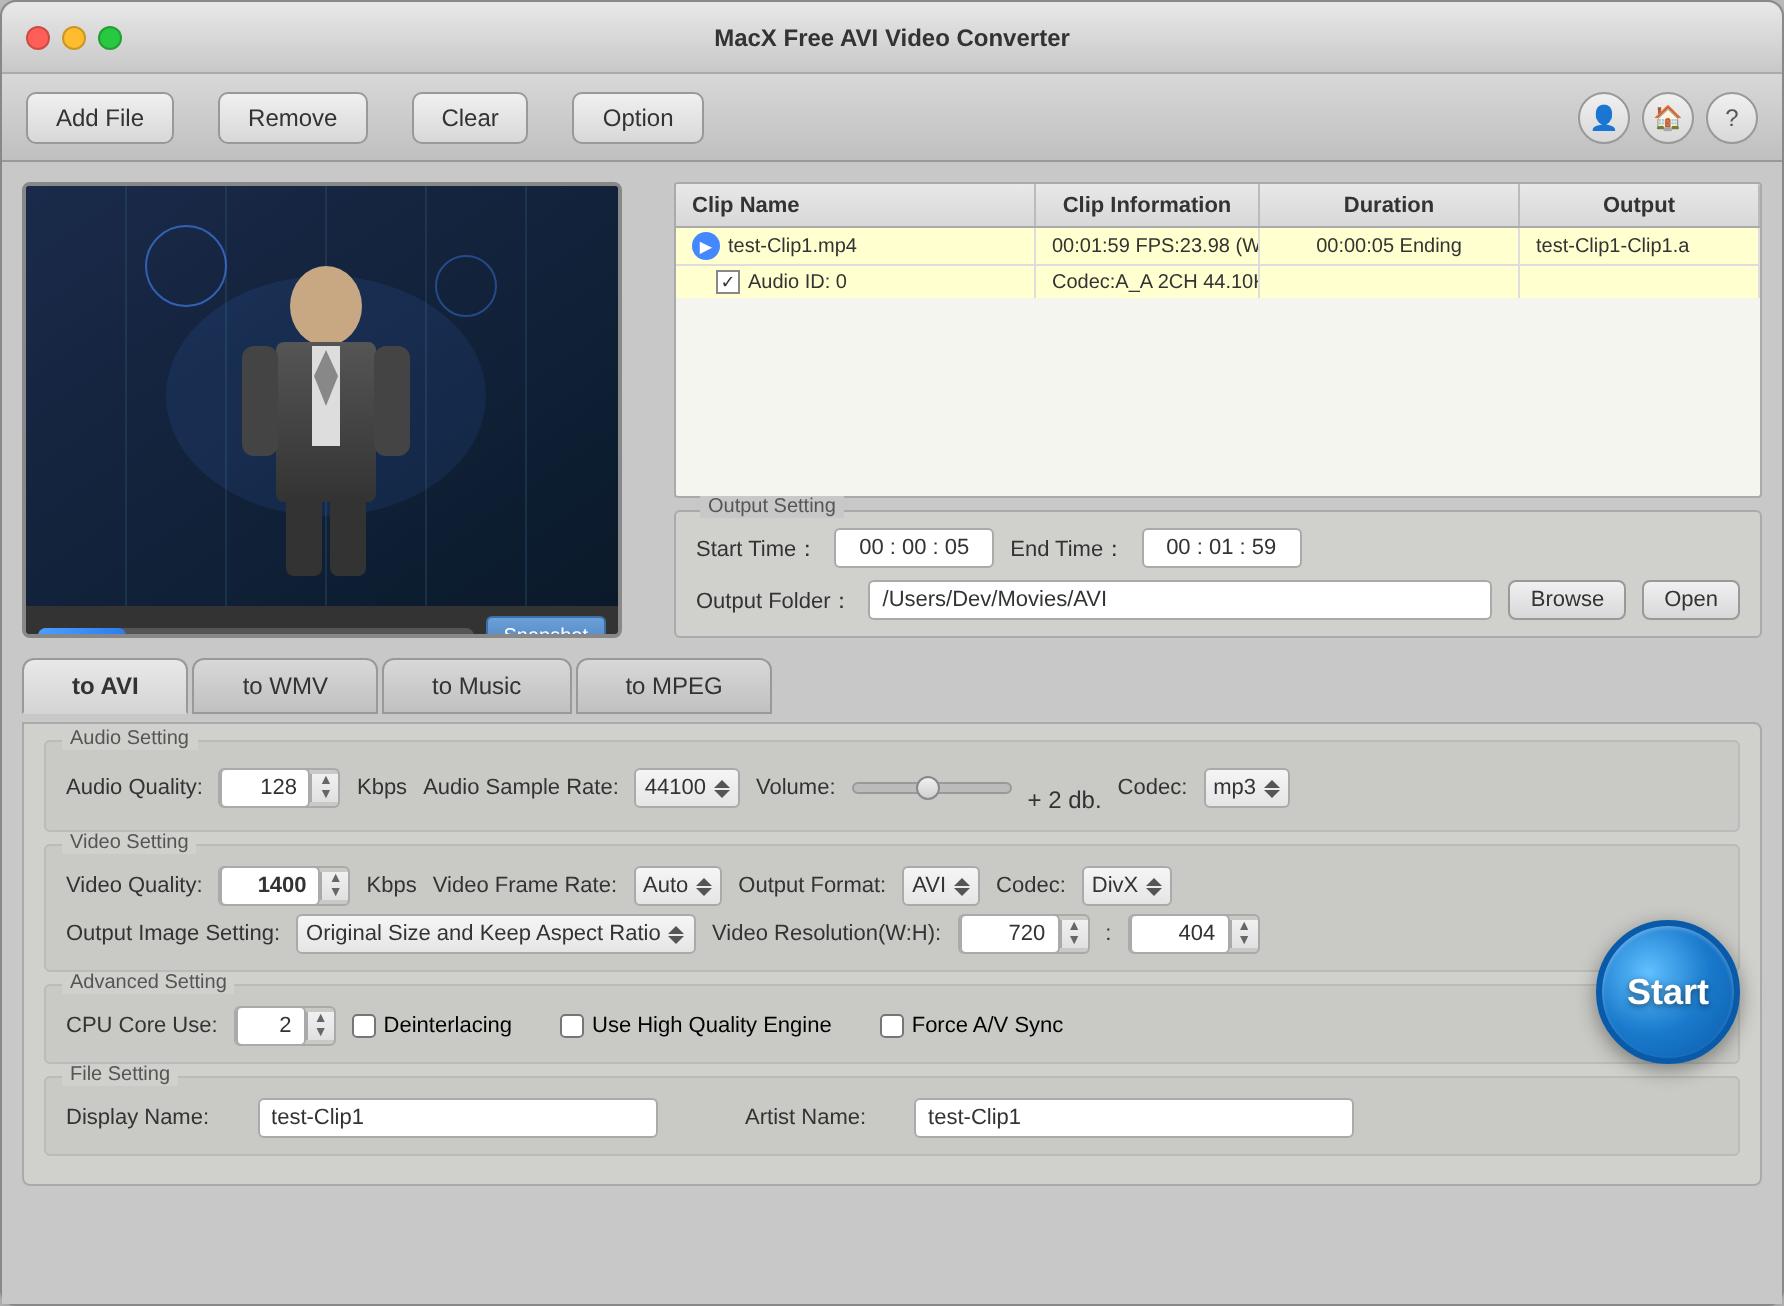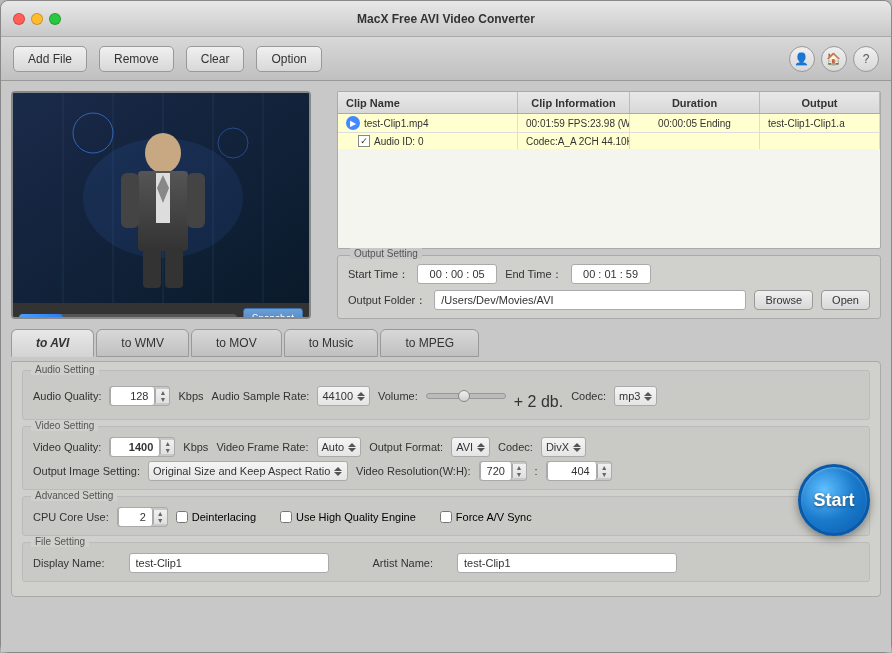--- a/index.html
+++ b/index.html
@@ -53,21 +53,21 @@
       font-weight: bold;
       color: #333;
     }
     .toolbar {
       height: 44px;
       background: linear-gradient(to bottom, #d8d8d8, #c0c0c0);
       border-bottom: 1px solid #999;
       display: flex;
       align-items: center;
       padding: 17px 12px;
-      gap: 12px;
+      gap: 22px;
     }
     .toolbar-btn {
       height: 26px;
       padding: 0 14px;
       background: linear-gradient(to bottom, #f0f0f0, #d8d8d8);
       border: 1px solid #999;
       border-radius: 5px;
       font-size: 12px;
       cursor: pointer;
       color: #333;
@@ -314,21 +314,20 @@
       border: 1px solid #999;
       border-radius: 6px 6px 0 0;
       font-size: 12px;
       cursor: pointer;
       color: #333;
     }
     .tab.active {
       background: linear-gradient(to bottom, #e8e8e8, #d4d4d4);
       border-bottom-color: #d4d4d4;
       font-weight: bold;
-      font-style: italic;
     }
     .settings-panel {
       background: #d0d0cc;
       border: 1px solid #aaa;
       border-radius: 0 4px 4px 4px;
       padding: 8px 10px;
       flex: 1;
     }
     .settings-group {
       border: 1px solid #bbb;
@@ -438,21 +437,21 @@
       position: absolute;
       width: 12px;
       height: 12px;
       background: linear-gradient(to bottom, #f0f0f0, #d0d0d0);
       border: 1px solid #888;
       border-radius: 50%;
       top: -4px;
       left: 40%;
       cursor: pointer;
     }
-    .vol-label { font-size: 16px; color: #333; margin-top: 12px; }
+    .vol-label { font-size: 12px; color: #333; margin-top: 12px; }
     .start-btn {
       width: 72px;
       height: 72px;
       border-radius: 50%;
       background: radial-gradient(circle at 35% 35%, #60c0ff, #1a7acc, #0a5aaa);
       border: 3px solid #0a5aaa;
       display: flex;
       align-items: center;
       justify-content: center;
       cursor: pointer;
@@ -629,21 +628,20 @@
           </div>
         </div>
       </div>
     </div>
 
     <div class="bottom-section">
 
       <div class="tabs-section">
         <div class="tab active">to AVI</div>
         <div class="tab">to WMV</div>
-        <div class="tab">to MOV</div>
         <div class="tab">to Music</div>
         <div class="tab">to MPEG</div>
       </div>
 
       <div class="settings-panel" style="position:relative;">
 
         <div class="settings-group">
           <span class="group-label">Audio Setting</span>
           <div class="settings-row">
             <span class="field-label">Audio Quality:</span>
@@ -722,21 +720,21 @@
             <span class="field-label">Output Image Setting:</span>
             <div class="select-box output-image-select">
               <span>Original Size and Keep Aspect Ratio</span>
               <div class="select-arrow">
                 <span class="arrow-up"></span>
                 <span class="arrow-down"></span>
               </div>
             </div>
             <span class="field-label">Video Resolution(W:H):</span>
             <div class="num-input-group">
-              <input type="text" class="num-input" style="width: 32px;" value="720">
+              <input type="text" class="num-input" style="width: 50px;" value="720">
               <div class="num-spinners">
                 <div class="num-spinner">▲</div>
                 <div class="num-spinner">▼</div>
               </div>
             </div>
             <span class="field-label">:</span>
             <div class="num-input-group">
               <input type="text" class="num-input" style="width: 50px;" value="404">
               <div class="num-spinners">
                 <div class="num-spinner">▲</div>

